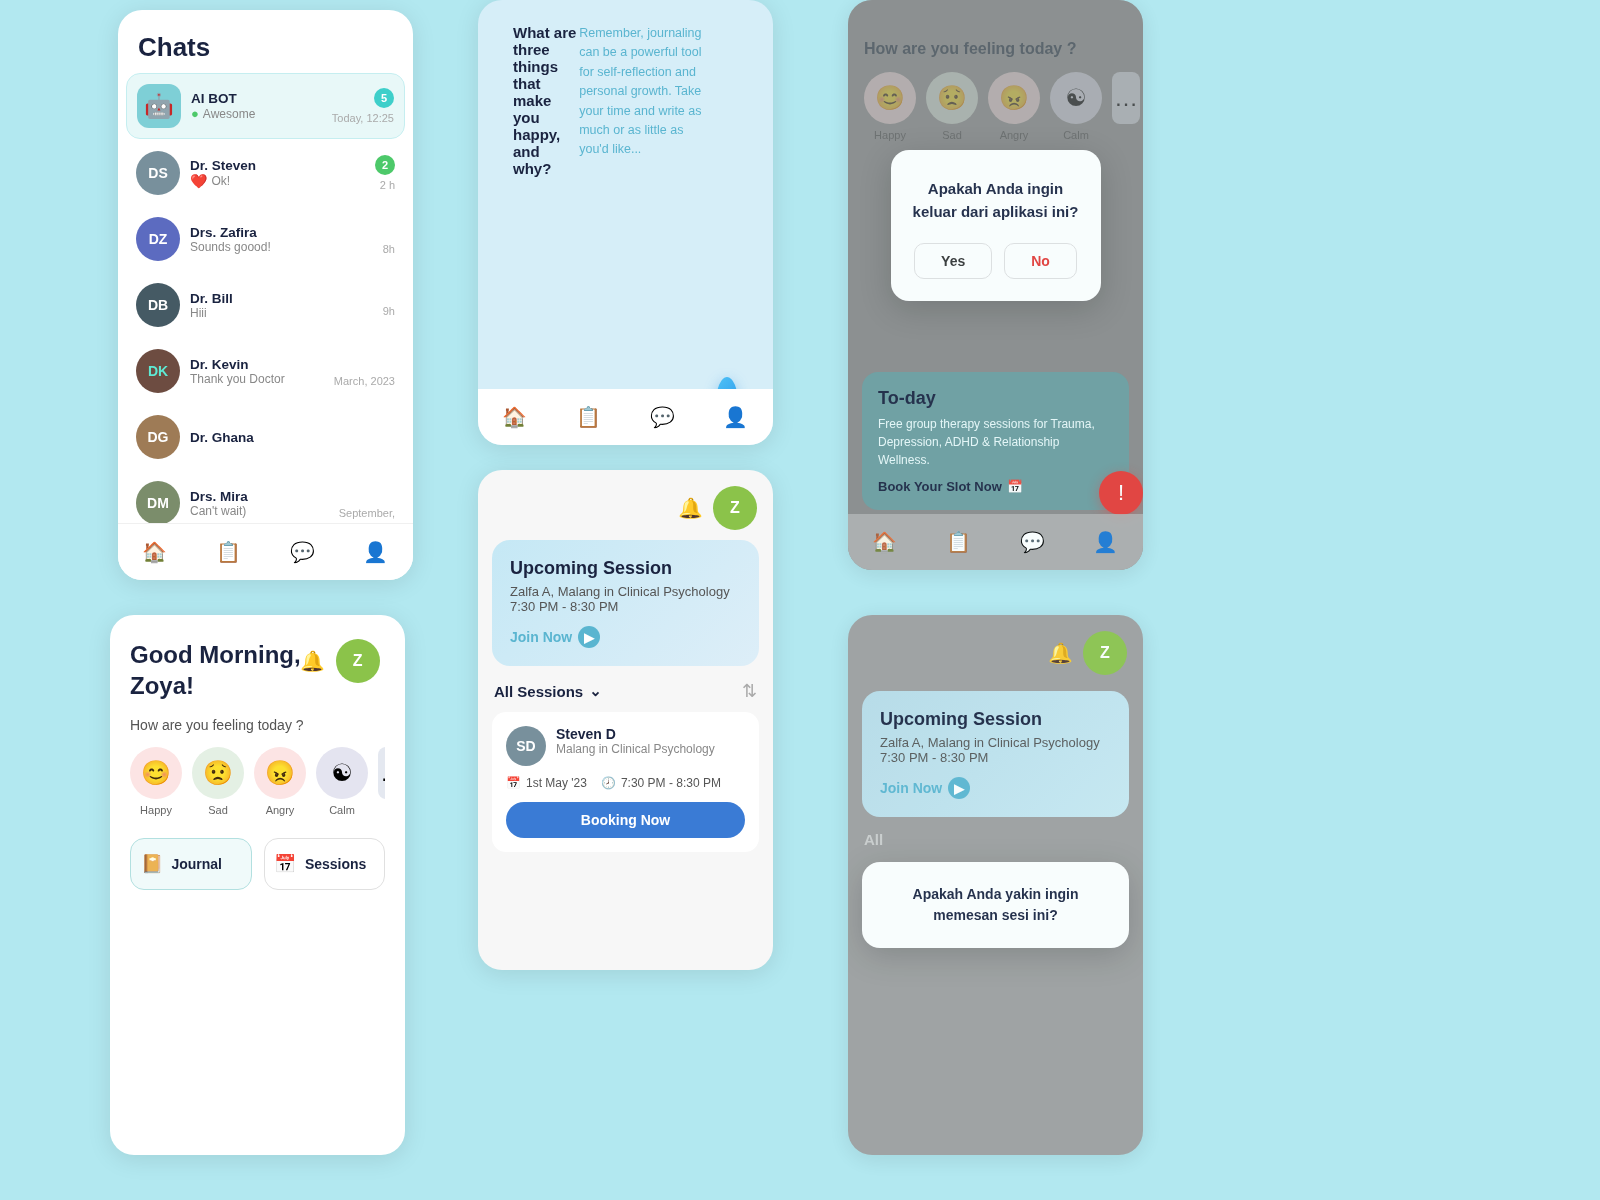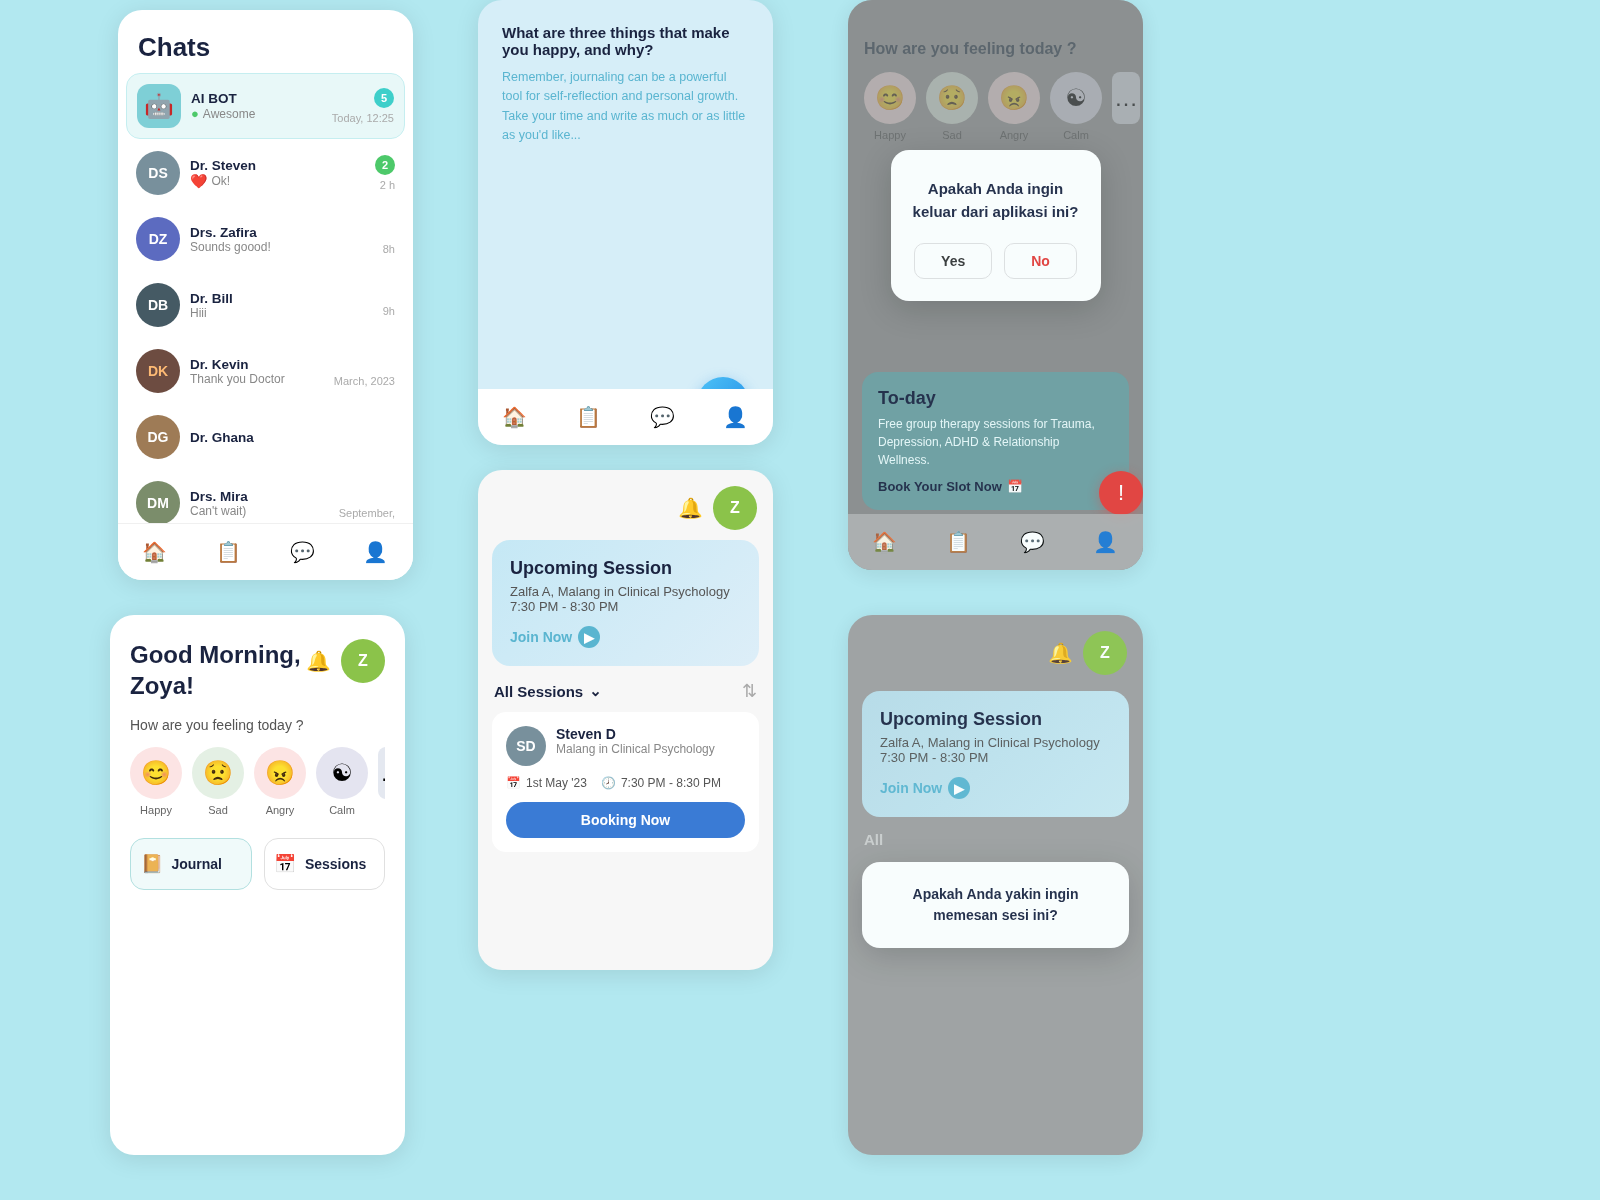--- a/index.html
+++ b/index.html
@@ -64,21 +64,21 @@
     }
     .nav-icon { font-size: 20px; color: #bbb; cursor: pointer; padding: 4px 10px; }
     .nav-icon.active { color: #3ecfca; }
 
     
     #panel-journal {
       left: 478px; top: 0px;
       width: 295px; height: 445px;
       background: #d6eef8;
     }
-    .journal-body { padding: 24px 24px 16px; height: 100%; display: flex; flex-direction: column; }
+    .journal-body { padding: 24px 35px 16px; height: 100%; display: flex; flex-direction: row; }
     .journal-question { font-size: 15px; font-weight: 700; color: #1a2340; margin-bottom: 10px; }
     .journal-hint { font-size: 12.5px; color: #5ab5d0; line-height: 1.55; }
     .journal-fab {
       width: 52px; height: 52px; border-radius: 50%;
       background: linear-gradient(135deg, #4fc3f7, #1e88e5);
       display: flex; align-items: center; justify-content: center;
       align-self: flex-end; margin-top: auto; cursor: pointer;
       box-shadow: 0 4px 14px rgba(30,136,229,0.4);
     }
     .journal-fab span { font-size: 24px; }
@@ -141,21 +141,21 @@
       width: 44px; height: 44px; border-radius: 50%;
       background: #e53935; display: flex; align-items: center; justify-content: center;
       font-size: 22px; color: white; box-shadow: 0 3px 12px rgba(229,57,53,0.4);
     }
 
     
     #panel-morning {
       left: 110px; top: 615px;
       width: 295px; height: 540px;
     }
-    .morning-header { padding: 24px 20px 16px; display: flex; align-items: flex-start; justify-content: space-between; }
+    .morning-header { padding: 24px 20px 16px; display: flex; align-items: flex-start; justify-content: flex-start; }
     .morning-title { font-size: 24px; font-weight: 800; color: #1a2340; line-height: 1.3; }
     .morning-icons { display: flex; align-items: center; gap: 10px; }
     .avatar-circle { width: 44px; height: 44px; border-radius: 50%; background: #8bc34a; overflow: hidden; }
     .bell-icon { font-size: 20px; color: #555; cursor: pointer; }
     .mood-section { padding: 0 20px; }
     .mood-heading { font-size: 14px; color: #555; font-weight: 500; margin-bottom: 14px; }
     .mood-row { display: flex; gap: 10px; overflow: hidden; }
     .mood-btn { display: flex; flex-direction: column; align-items: center; }
     .mood-circle-sm { width: 52px; height: 52px; border-radius: 50%; display: flex; align-items: center; justify-content: center; font-size: 24px; }
     .mood-lbl { font-size: 11px; color: #666; margin-top: 5px; }
@@ -304,21 +304,21 @@
         <div class="chat-name">Dr. Bill</div>
         <div class="chat-last">Hiii</div>
       </div>
       <div class="chat-meta">
         <div style="font-size:11px;color:#aaa;margin-top:12px;">9h</div>
       </div>
     </div>
 
     <div class="chat-item">
       <div class="chat-avatar av-kevin" style="border-radius:50%;">
-        <span style="color:#fdba74;font-size:14px;font-weight:700;">DK</span>
+        <span style="color:#5eead4;font-size:14px;font-weight:700;">DK</span>
       </div>
       <div class="chat-info">
         <div class="chat-name">Dr. Kevin</div>
         <div class="chat-last">Thank you Doctor</div>
       </div>
       <div class="chat-meta">
         <div style="font-size:11px;color:#aaa;margin-top:20px;">March, 2023</div>
       </div>
     </div>
 

